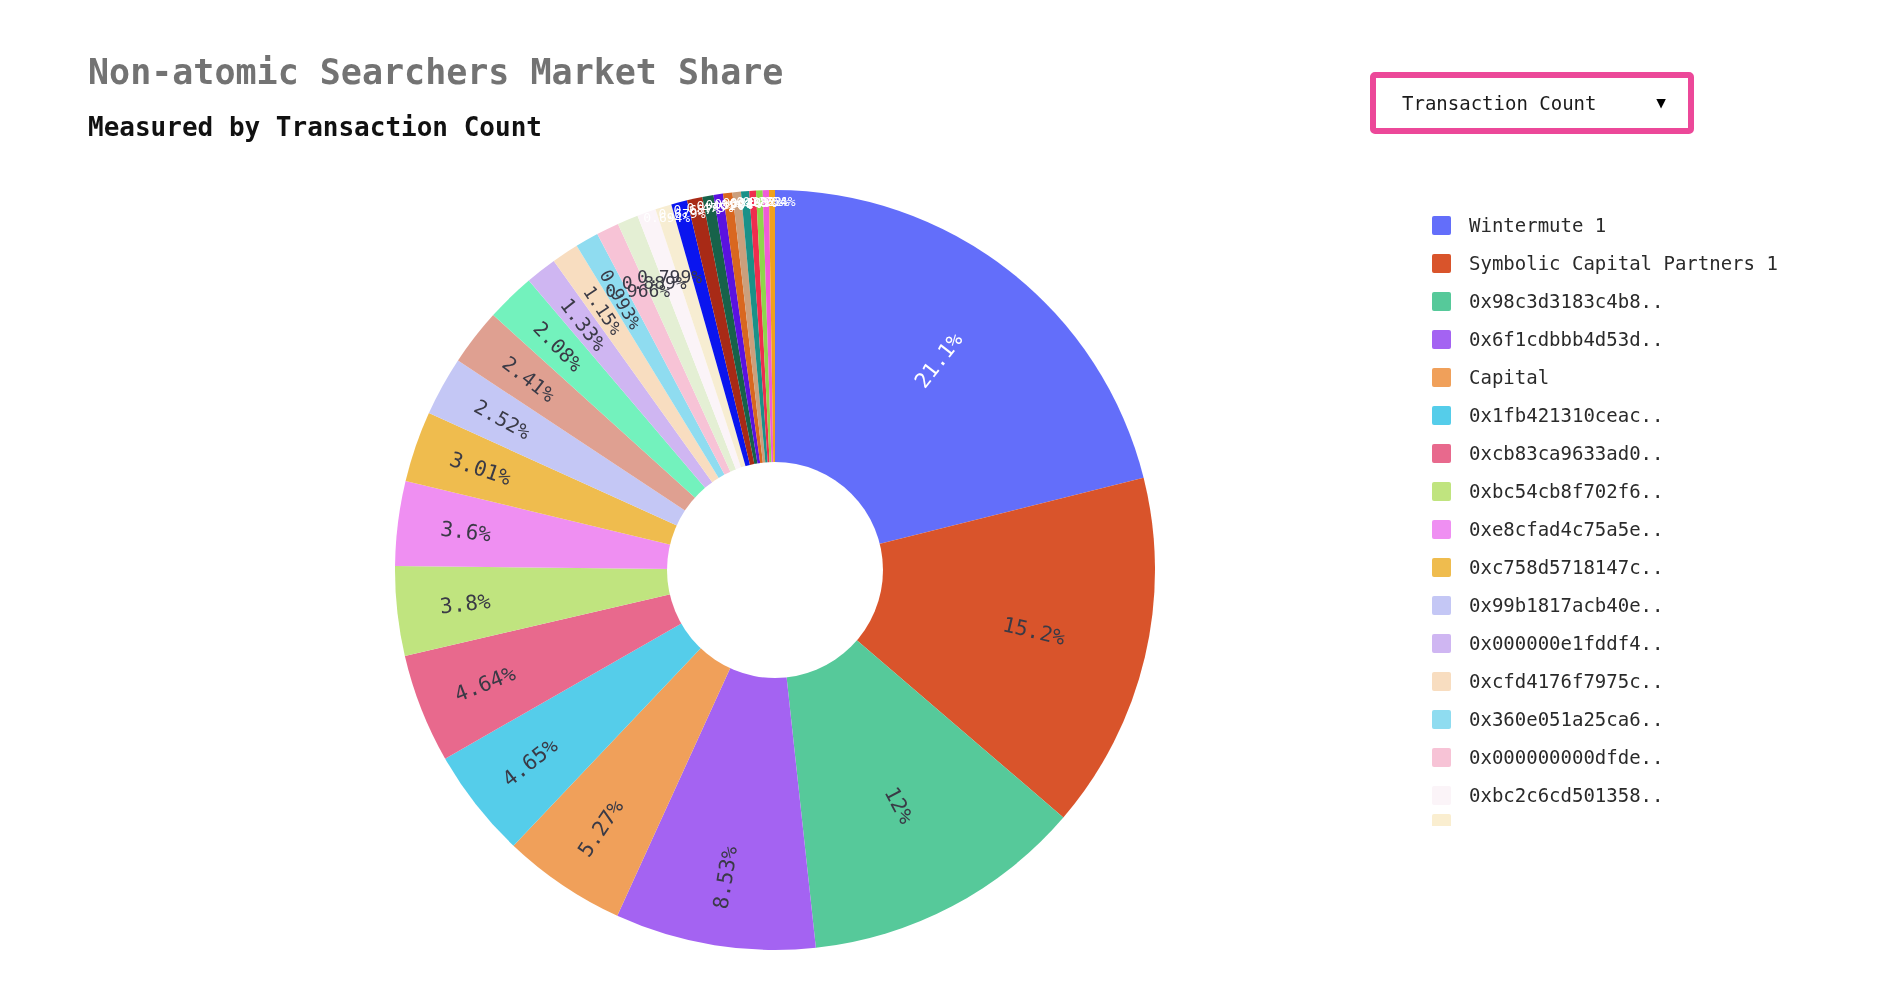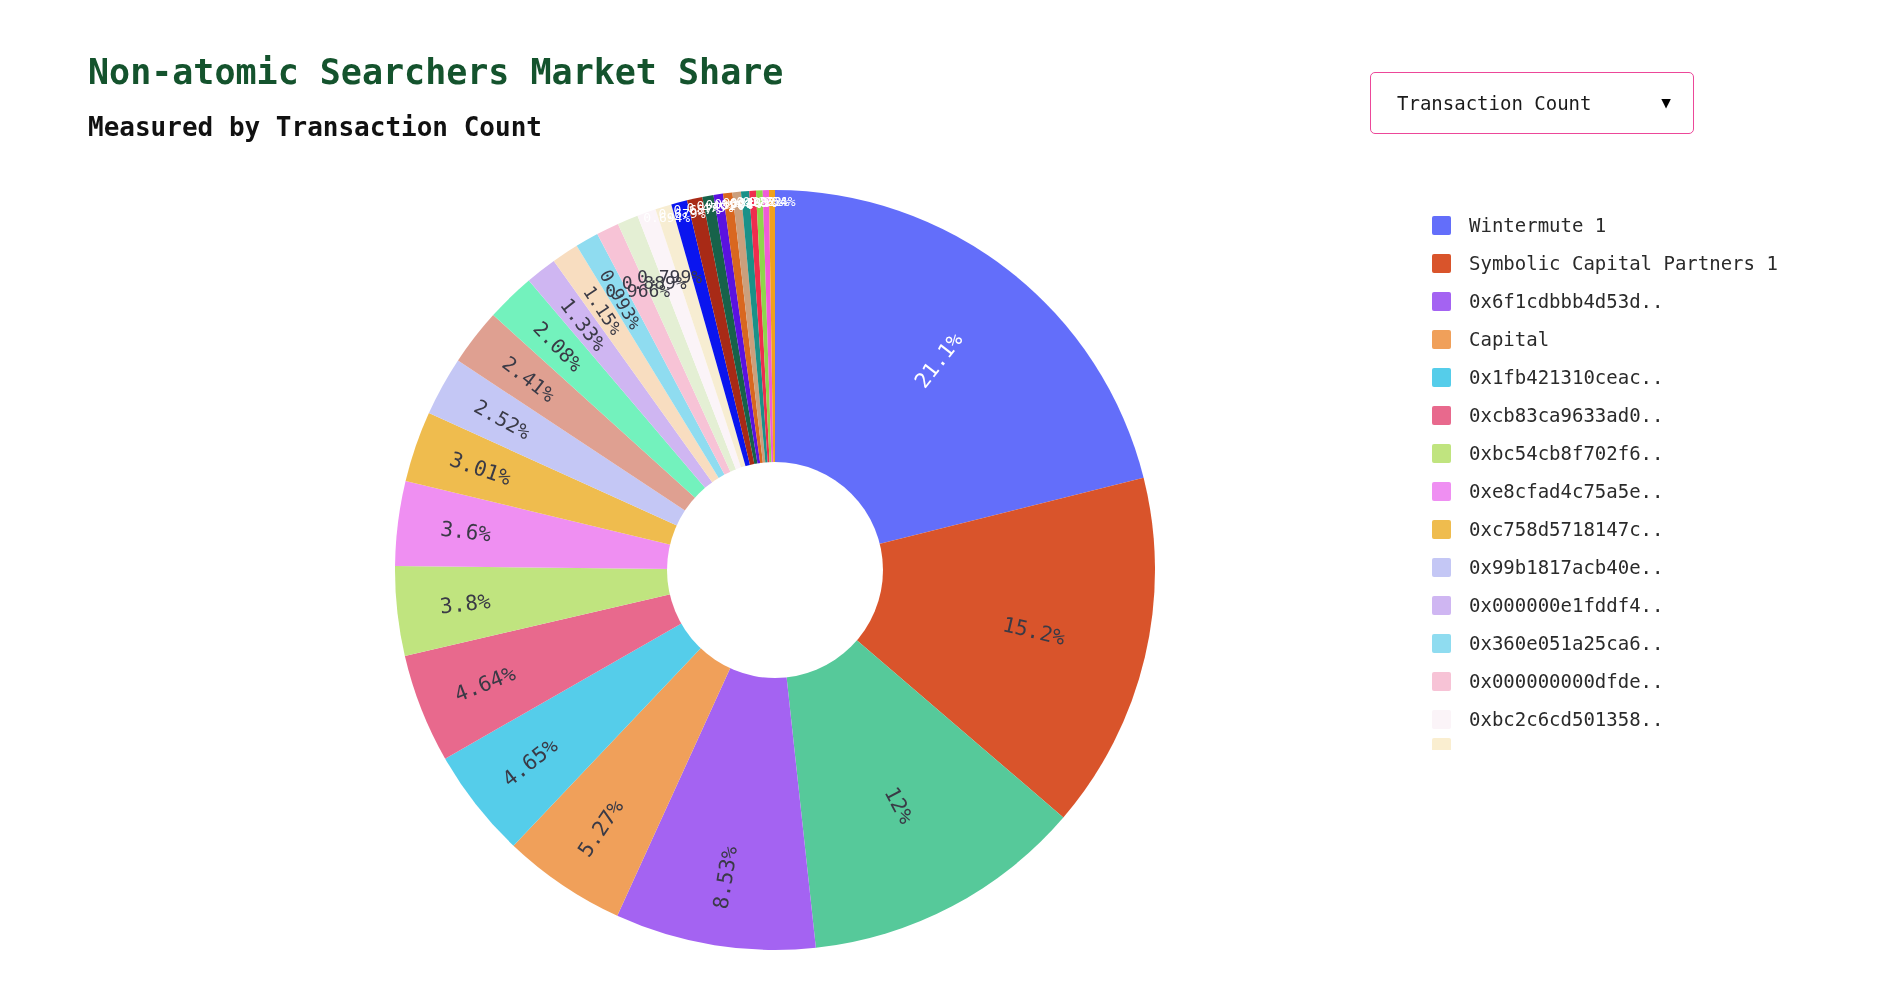--- a/index.html
+++ b/index.html
@@ -14,21 +14,21 @@
     overflow: hidden;
     font-family: "DejaVu Sans Mono", "Liberation Mono", monospace;
   }
 
   #page-title {
     position: absolute;
     left: 88px;
     top: 52px;
     font-size: 35px;
     font-weight: bold;
-    color: #14532d;
+    color: #737373;
     letter-spacing: 0px;
     white-space: nowrap;
     text-align: center;
   }
   #page-subtitle {
     position: absolute;
     left: 88px;
     top: 112px;
     font-size: 26px;
     font-weight: bold;
@@ -36,21 +36,21 @@
     white-space: nowrap;
   }
 
   
   #metric-dropdown {
     position: absolute;
     left: 1370px;
     top: 72px;
     width: 324px;
     height: 62px;
-    border: 1px solid #ec4899;
+    border: 6px solid #ec4899;
     border-radius: 5px;
     background: #ffffff;
     box-sizing: border-box;
     display: flex;
     align-items: center;
     justify-content: space-between;
     padding: 0 22px 0 26px;
     cursor: pointer;
   }
   #metric-dropdown .dd-label {
@@ -192,20 +192,24 @@
 <div id="legend">
     <div class="legend-item">
       <span class="legend-swatch" style="background: rgb(99, 110, 250);"></span>
       <span class="legend-label">Wintermute 1</span>
     </div>
     <div class="legend-item">
       <span class="legend-swatch" style="background: rgb(217, 84, 43);"></span>
       <span class="legend-label">Symbolic Capital Partners 1</span>
     </div>
     <div class="legend-item">
+      <span class="legend-swatch" style="background: rgb(86, 201, 154);"></span>
+      <span class="legend-label">0x98c3d3183c4b8..</span>
+    </div>
+    <div class="legend-item">
       <span class="legend-swatch" style="background: rgb(164, 99, 242);"></span>
       <span class="legend-label">0x6f1cdbbb4d53d..</span>
     </div>
     <div class="legend-item">
       <span class="legend-swatch" style="background: rgb(240, 160, 90);"></span>
       <span class="legend-label">Capital</span>
     </div>
     <div class="legend-item">
       <span class="legend-swatch" style="background: rgb(85, 205, 234);"></span>
       <span class="legend-label">0x1fb421310ceac..</span>
@@ -226,20 +230,24 @@
       <span class="legend-swatch" style="background: rgb(239, 188, 78);"></span>
       <span class="legend-label">0xc758d5718147c..</span>
     </div>
     <div class="legend-item">
       <span class="legend-swatch" style="background: rgb(196, 199, 245);"></span>
       <span class="legend-label">0x99b1817acb40e..</span>
     </div>
     <div class="legend-item">
       <span class="legend-swatch" style="background: rgb(207, 182, 242);"></span>
       <span class="legend-label">0x000000e1fddf4..</span>
+    </div>
+    <div class="legend-item">
+      <span class="legend-swatch" style="background: rgb(248, 221, 192);"></span>
+      <span class="legend-label">0xcfd4176f7975c..</span>
     </div>
     <div class="legend-item">
       <span class="legend-swatch" style="background: rgb(143, 220, 240);"></span>
       <span class="legend-label">0x360e051a25ca6..</span>
     </div>
     <div class="legend-item">
       <span class="legend-swatch" style="background: rgb(247, 195, 214);"></span>
       <span class="legend-label">0x000000000dfde..</span>
     </div>
     <div class="legend-item">

